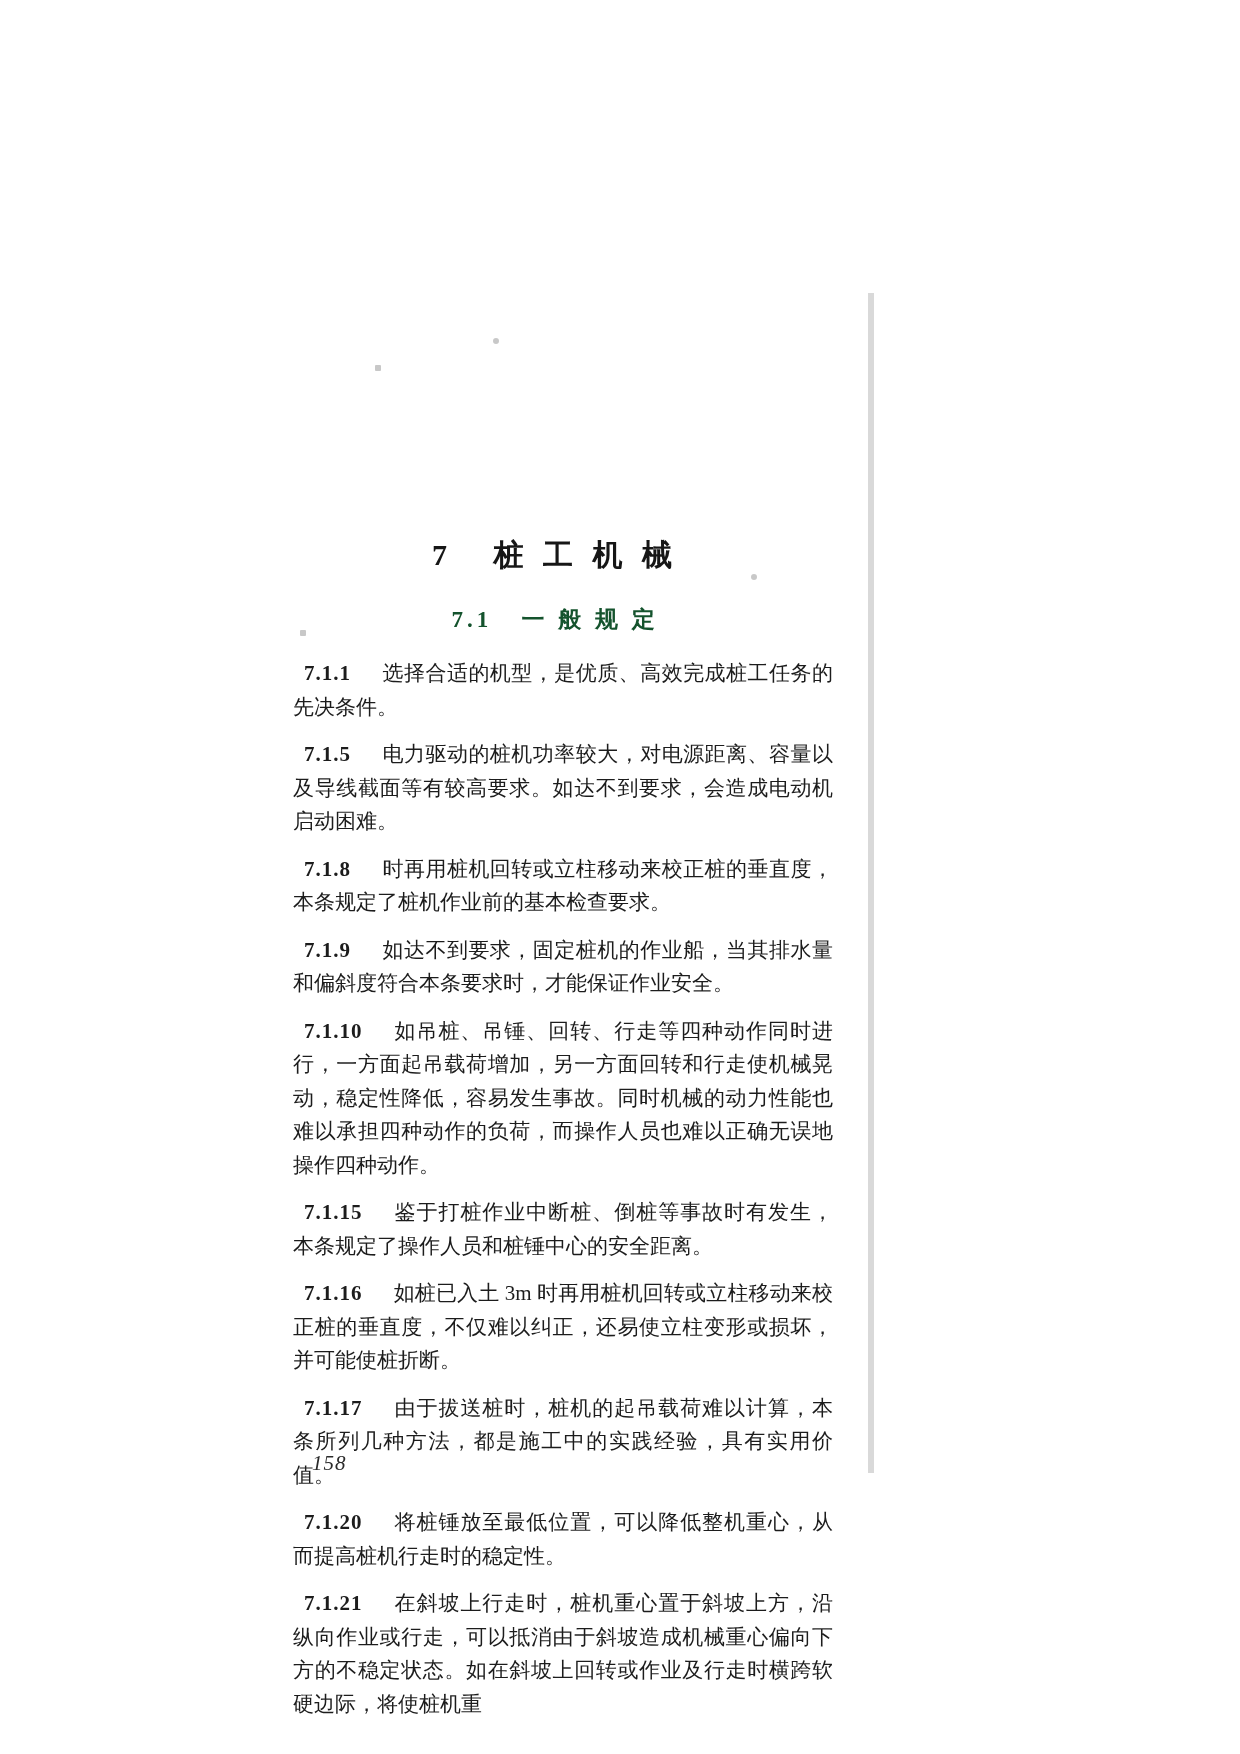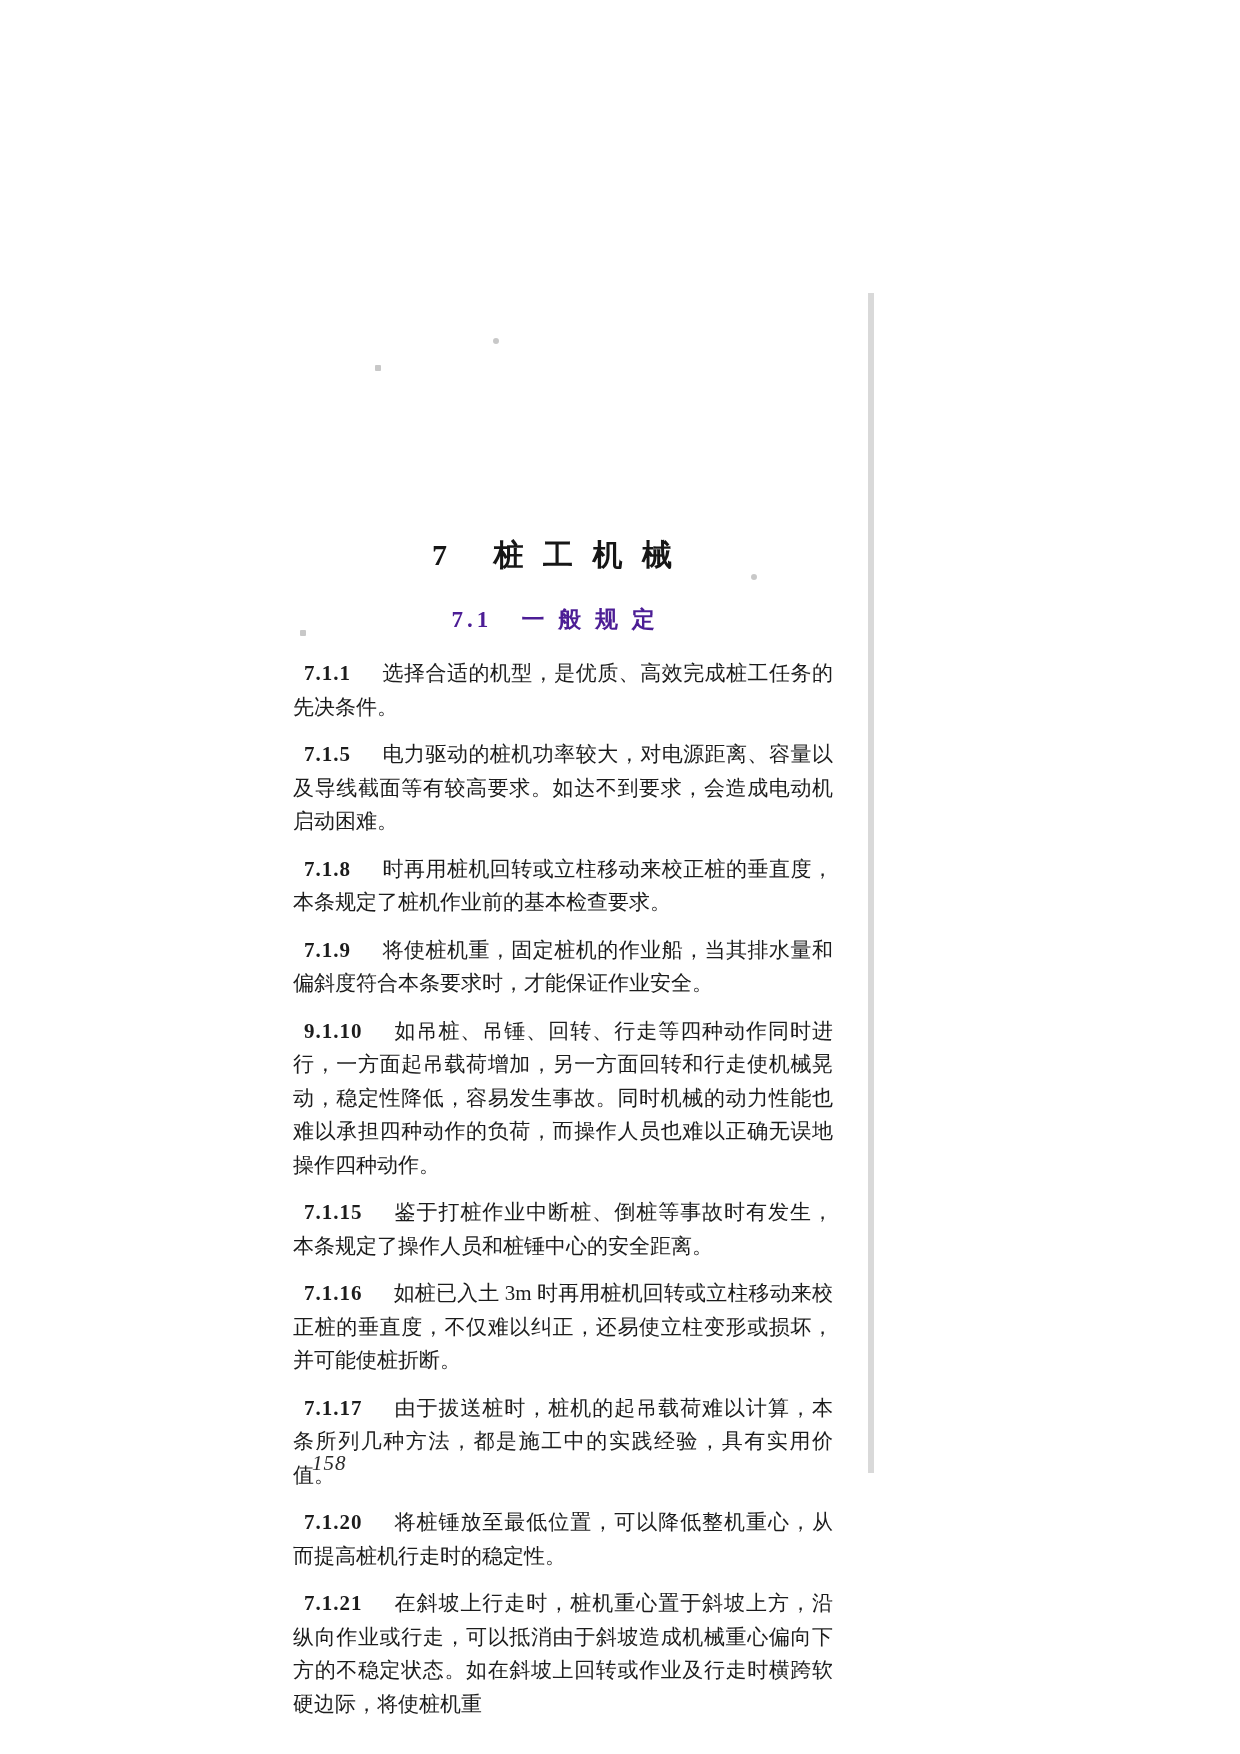--- a/index.html
+++ b/index.html
@@ -56,21 +56,21 @@
   }
   .section-title {
     position: absolute;
     left: 0;
     top: 555px;
     width: 568px;
     text-align: center;
     font-size: 23px;
     font-weight: bold;
     letter-spacing: 4px;
-    color: #4c1d95;
+    color: #14532d;
     white-space: pre;
   }
   .clauses {
     position: absolute;
     left: 8px;
     top: 597px;
     width: 568px;
   }
   .clause {
     font-size: 21px;
@@ -109,23 +109,23 @@
   <div class="content-col">
     <h1 class="chapter-title">7   桩 工 机 械</h1>
     <h2 class="section-title">7.1   一 般 规 定</h2>
     <div class="clauses" id="clauses">
   <p class="clause"><span class="clause-num">7.1.1</span><span class="clause-text">选择合适的机型，是优质、高效完成桩工任务的先决条件。</span></p>
 
   <p class="clause"><span class="clause-num">7.1.5</span><span class="clause-text">电力驱动的桩机功率较大，对电源距离、容量以及导线截面等有较高要求。如达不到要求，会造成电动机启动困难。</span></p>
 
   <p class="clause"><span class="clause-num">7.1.8</span><span class="clause-text">时再用桩机回转或立柱移动来校正桩的垂直度，本条规定了桩机作业前的基本检查要求。</span></p>
 
-  <p class="clause"><span class="clause-num">7.1.9</span><span class="clause-text">将使桩机重，固定桩机的作业船，当其排水量和偏斜度符合本条要求时，才能保证作业安全。</span></p>
+  <p class="clause"><span class="clause-num">7.1.9</span><span class="clause-text">如达不到要求，固定桩机的作业船，当其排水量和偏斜度符合本条要求时，才能保证作业安全。</span></p>
 
-  <p class="clause"><span class="clause-num">9.1.10</span><span class="clause-text">如吊桩、吊锤、回转、行走等四种动作同时进行，一方面起吊载荷增加，另一方面回转和行走使机械晃动，稳定性降低，容易发生事故。同时机械的动力性能也难以承担四种动作的负荷，而操作人员也难以正确无误地操作四种动作。</span></p>
+  <p class="clause"><span class="clause-num">7.1.10</span><span class="clause-text">如吊桩、吊锤、回转、行走等四种动作同时进行，一方面起吊载荷增加，另一方面回转和行走使机械晃动，稳定性降低，容易发生事故。同时机械的动力性能也难以承担四种动作的负荷，而操作人员也难以正确无误地操作四种动作。</span></p>
 
   <p class="clause"><span class="clause-num">7.1.15</span><span class="clause-text">鉴于打桩作业中断桩、倒桩等事故时有发生，本条规定了操作人员和桩锤中心的安全距离。</span></p>
 
   <p class="clause"><span class="clause-num">7.1.16</span><span class="clause-text">如桩已入土 3m 时再用桩机回转或立柱移动来校正桩的垂直度，不仅难以纠正，还易使立柱变形或损坏，并可能使桩折断。</span></p>
 
   <p class="clause"><span class="clause-num">7.1.17</span><span class="clause-text">由于拔送桩时，桩机的起吊载荷难以计算，本条所列几种方法，都是施工中的实践经验，具有实用价值。</span></p>
 
   <p class="clause"><span class="clause-num">7.1.20</span><span class="clause-text">将桩锤放至最低位置，可以降低整机重心，从而提高桩机行走时的稳定性。</span></p>
 
   <p class="clause"><span class="clause-num">7.1.21</span><span class="clause-text">在斜坡上行走时，桩机重心置于斜坡上方，沿纵向作业或行走，可以抵消由于斜坡造成机械重心偏向下方的不稳定状态。如在斜坡上回转或作业及行走时横跨软硬边际，将使桩机重</span></p>

